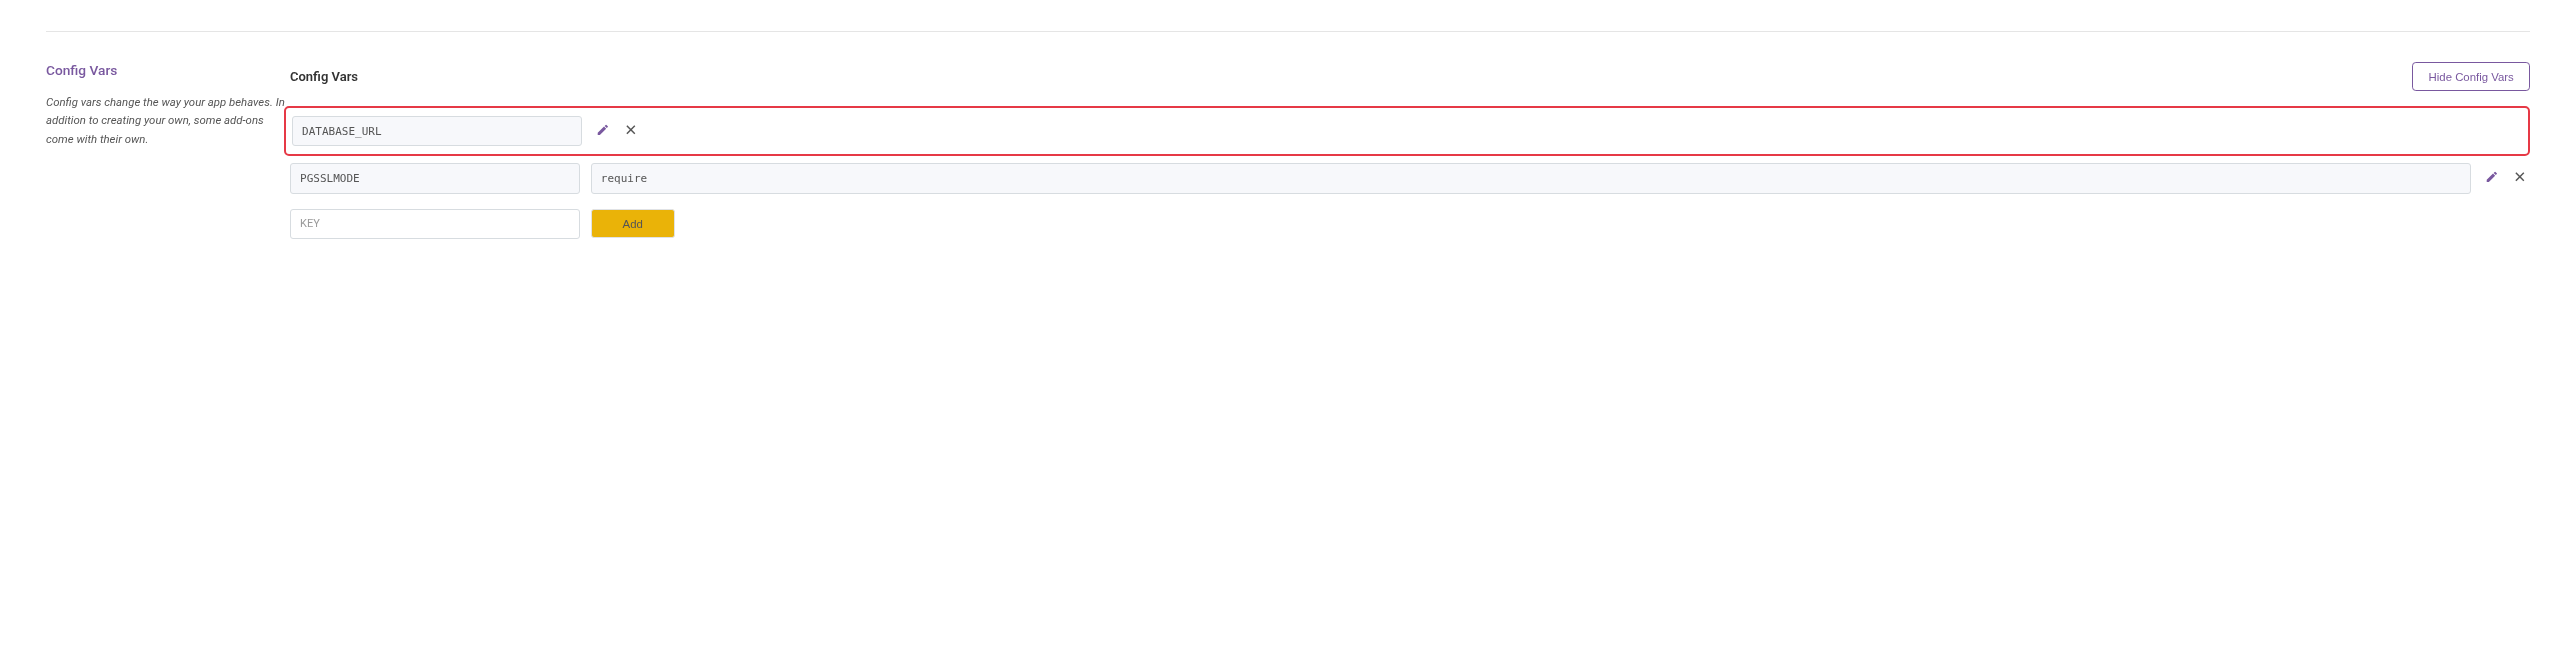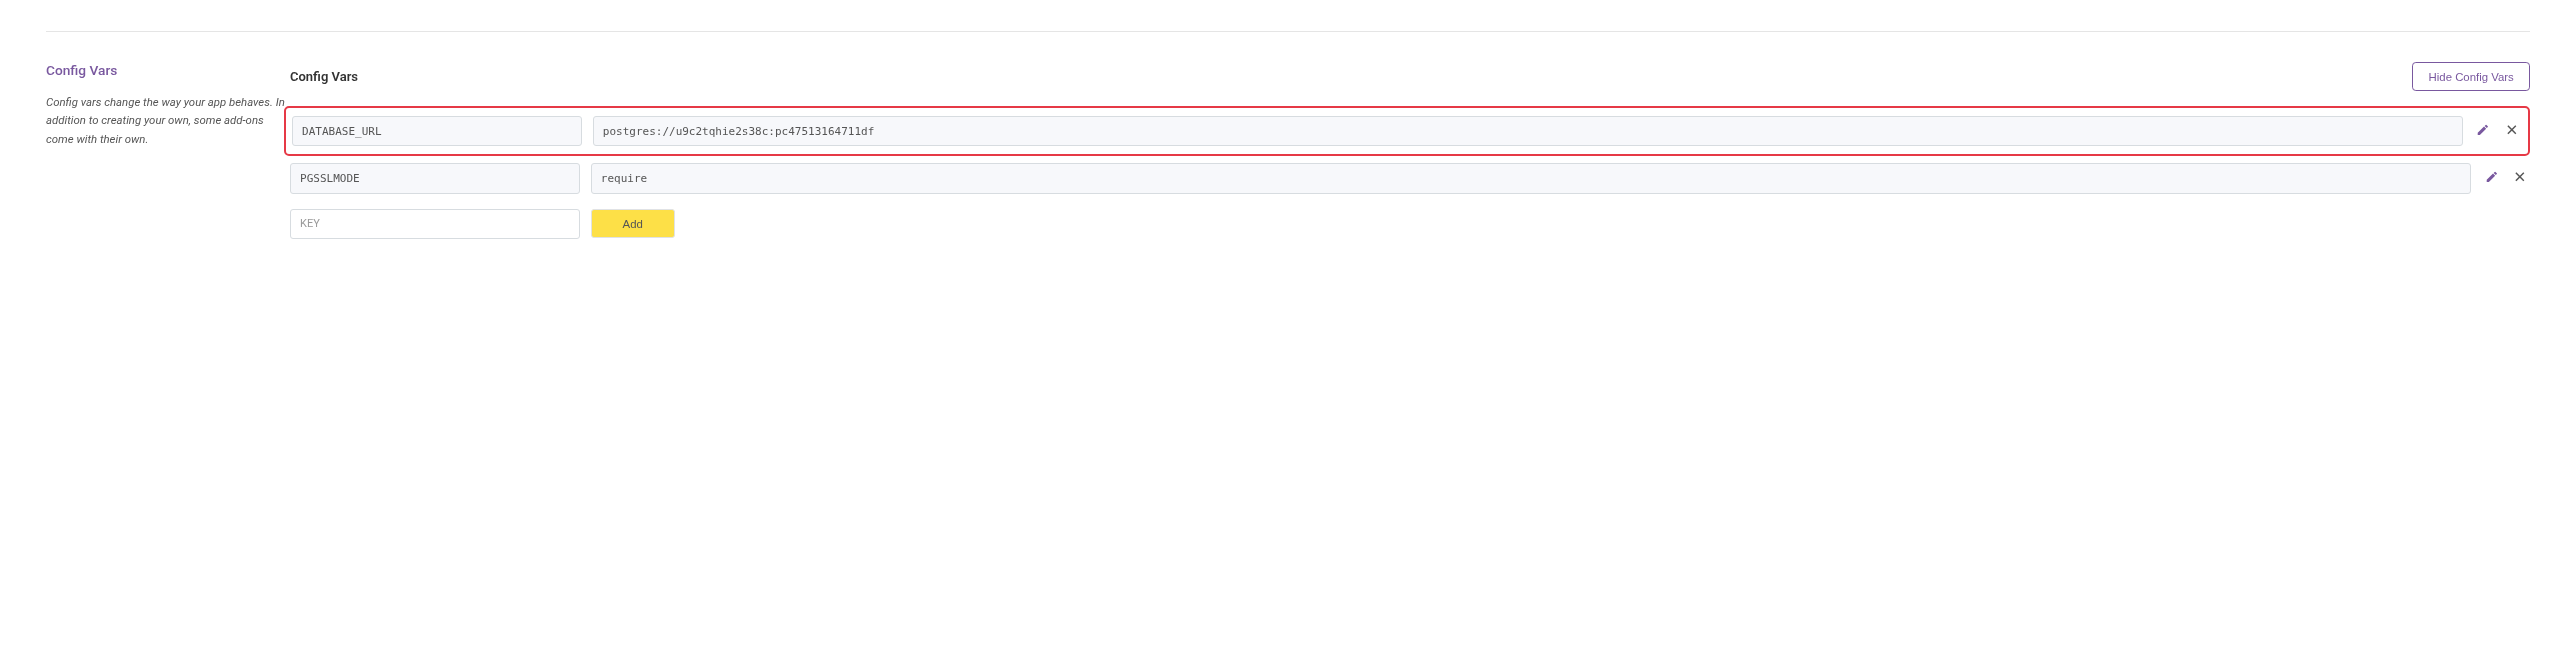--- a/index.html
+++ b/index.html
@@ -113,21 +113,21 @@
     }
     .icon-btn.delete {
       color: #555;
     }
     .icon-btn svg {
       width: 13.7px;
       height: 13.7px;
     }
     .add-button {
       flex: 0 0 84px;
-      background: #fde047;
+      background: #eab308;
       border: 0.8px solid #e0e2e5;
       color: #555;
       font-size: 11.4px;
       font-weight: 500;
       padding: 7.6px 0;
       border-radius: 3px;
       cursor: pointer;
     }
     input.config-input-key,
     input.config-input-value {
@@ -151,21 +151,20 @@
   </div>
 
   <div class="main">
     <div class="main-header">
       <div class="main-title">Config Vars</div>
       <button class="hide-button">Hide Config Vars</button>
     </div>
 
     <div class="config-row highlighted">
       <div class="config-input-key">DATABASE_URL</div>
-      <div class="config-input-value">postgres://u9c2tqhie2s38c:pc47513164711df</div>
       <div class="row-actions">
         <button class="icon-btn">
           <span>
             <svg viewBox="0 0 24 24" fill="currentColor">
                 <path d="M3 17.25V21h3.75L17.81 9.94l-3.75-3.75L3 17.25zM20.71 7.04a1 1 0 0 0 0-1.41l-2.34-2.34a1 1 0 0 0-1.41 0l-1.83 1.83 3.75 3.75 1.83-1.83z"></path>
               </svg>
           </span>
         </button>
         <button class="icon-btn delete">
           <span>

